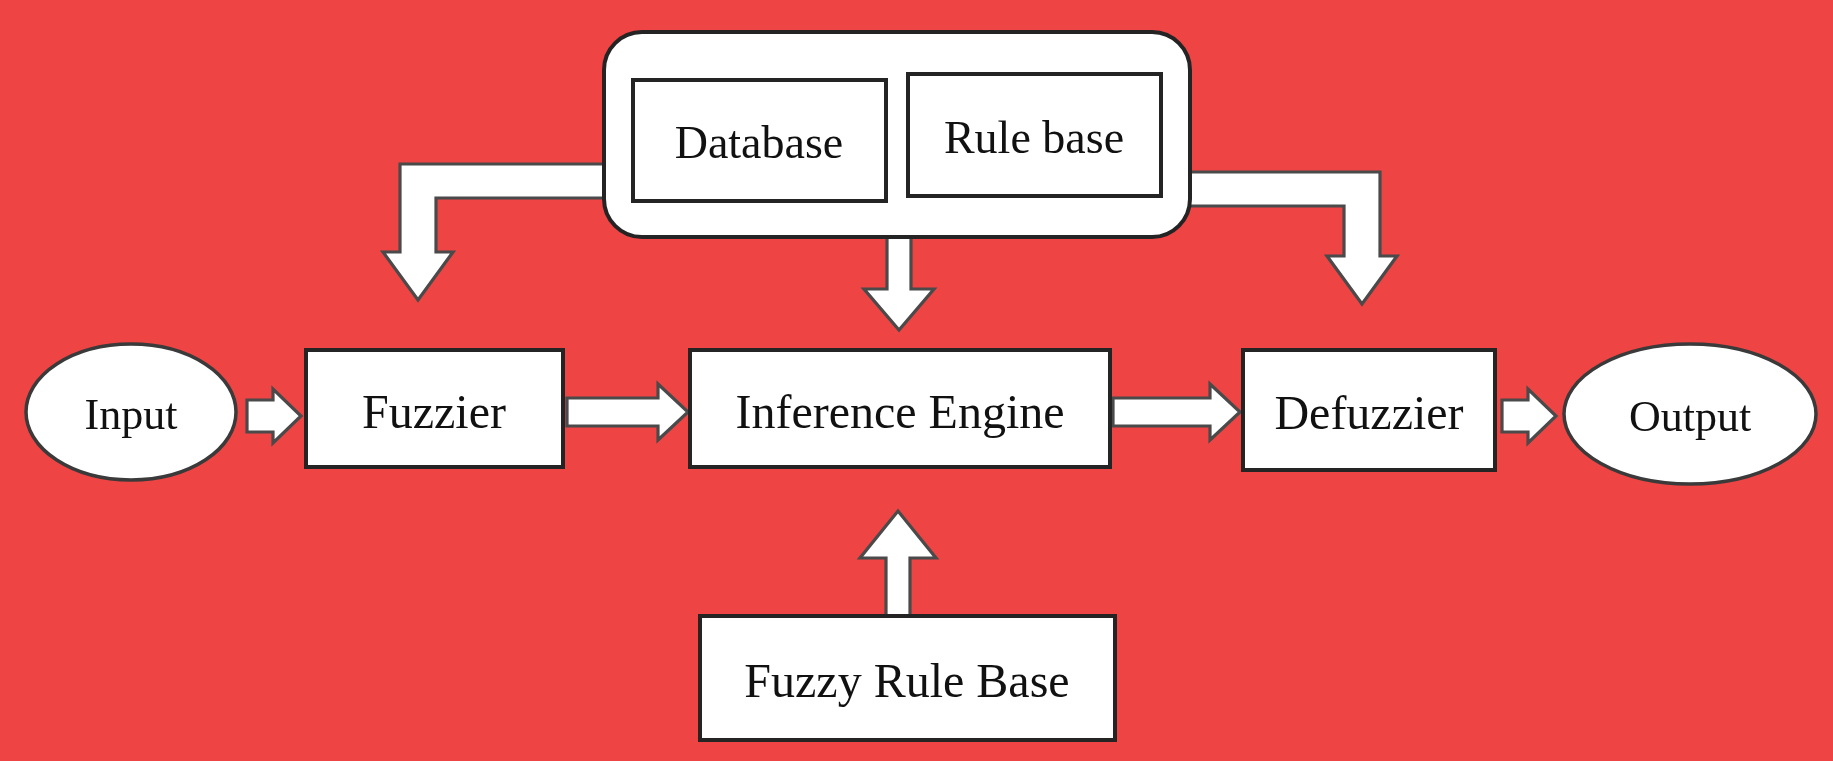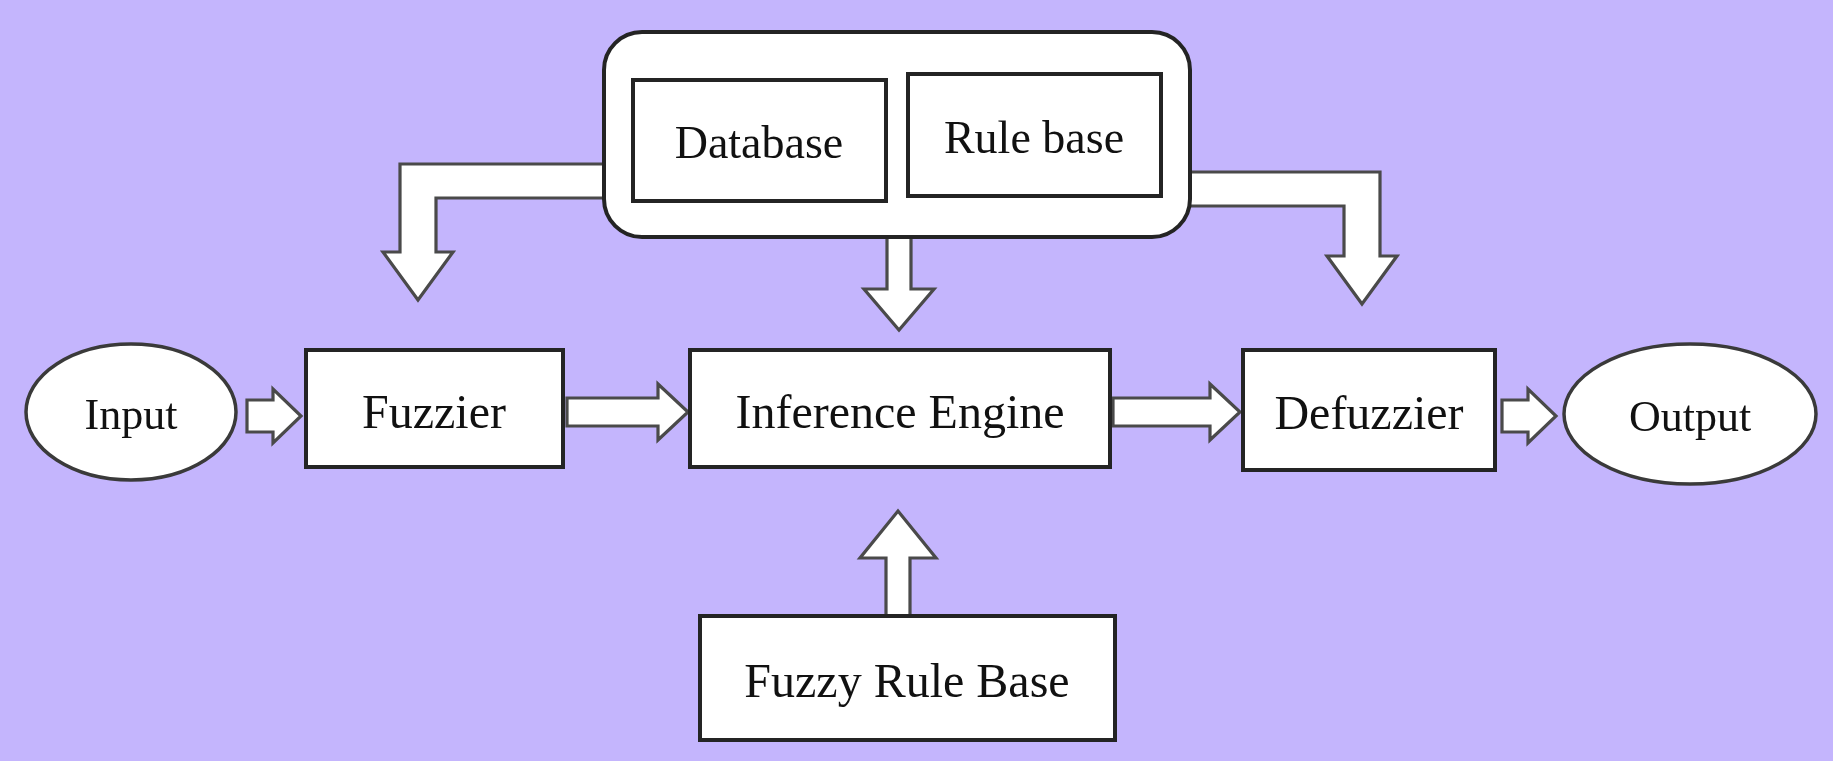--- a/index.html
+++ b/index.html
@@ -4,21 +4,21 @@
 <style>
   html, body {
     margin: 0;
     padding: 0;
     background: #ffffff;
   }
   .canvas {
     position: relative;
     width: 1833px;
     height: 761px;
-    background: #c4b5fd;
+    background: #ef4444;
     font-family: "Liberation Serif", serif;
   }
   svg { display: block; }
   .node-box {
     fill: #ffffff;
     stroke: #242424;
     stroke-width: 4;
   }
   .container-box {
     fill: #ffffff;

